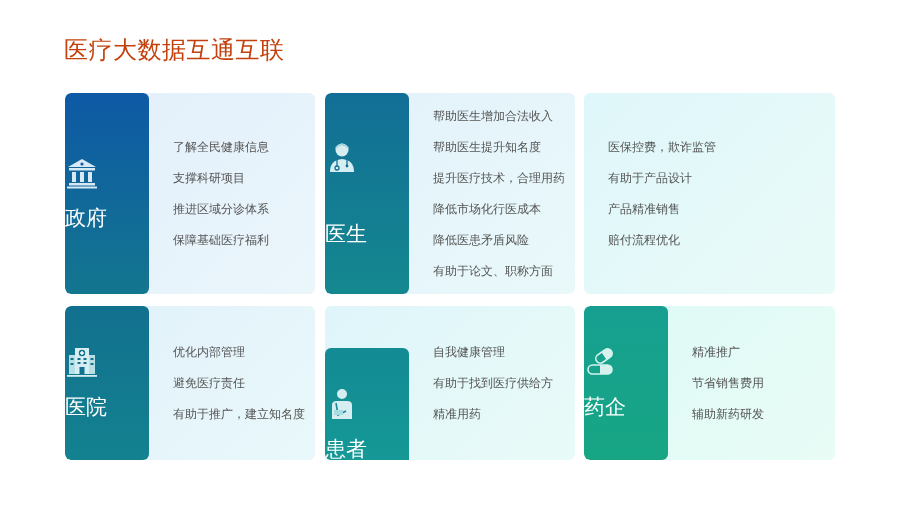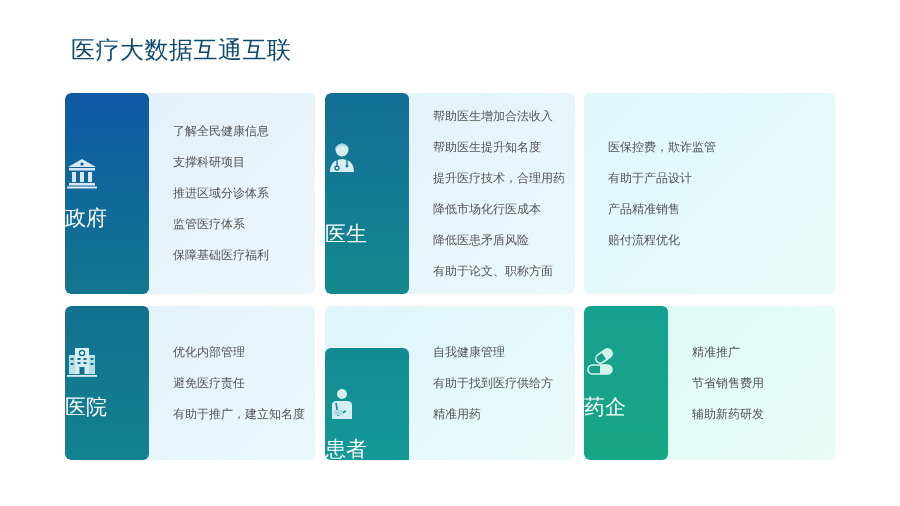--- a/index.html
+++ b/index.html
@@ -1,21 +1,21 @@
 <!DOCTYPE html>
 <html><head>
 <meta charset="utf-8">
 <style>
   html, body { margin: 0; padding: 0; }
   body {
     width: 900px; height: 506px; background: #ffffff; position: relative; overflow: hidden;
     font-family: "DejaVu Sans", "Liberation Sans", sans-serif;
   }
   .title {
-    position: absolute; left: 71px; top: 34px; font-size: 24px; color: #0c4a6e; letter-spacing: 0.5px;
+    position: absolute; left: 64px; top: 34px; font-size: 24px; color: #c2410c; letter-spacing: 0.5px;
   }
   .card {
     position: absolute; border-radius: 6px; overflow: hidden; display: flex;
   }
   .card .side {
     width: 84px; height: 100%; border-radius: 6px; display: flex; flex-direction: column;
     align-items: flex-start; justify-content: center; color: #fff; flex-shrink: 0;
   }
   .card .side .icon { width: 34px; height: 34px; margin-bottom: 14px; }
   .card .side .label { font-size: 21px; letter-spacing: 0px; }
@@ -40,21 +40,20 @@
       <rect x="23" y="16" width="4" height="10" fill="#d8e8f4"></rect>
       <rect x="4" y="27" width="26" height="2.5" fill="#d8e8f4"></rect>
       <rect x="2" y="30.5" width="30" height="2" fill="#d8e8f4"></rect>
     </svg>
     <div class="label">政府</div>
   </div>
   <div class="body">
     <div class="item">了解全民健康信息</div>
     <div class="item">支撑科研项目</div>
     <div class="item">推进区域分诊体系</div>
-    <div class="item">监管医疗体系</div>
     <div class="item">保障基础医疗福利</div>
   </div>
 </div>
 
 <div class="card" style="left:325px; top:93px; width:250px; height:201px; background:linear-gradient(135deg,#e3f1fa,#e9f9fa);">
   <div class="side" style="background:linear-gradient(180deg,#126e96,#14888f);gap:32px;">
     <svg class="icon" viewBox="0 0 34 34">
       <circle cx="17" cy="10" r="6.5" fill="#d6eef2"></circle>
       <path d="M10.5 9 Q17 2 23.5 9 L23.5 7 Q17 0 10.5 7 Z" fill="#a9d3dd"></path>
       <path d="M5 32 Q5 20 17 19 Q29 20 29 32 Z" fill="#d6eef2"></path>

